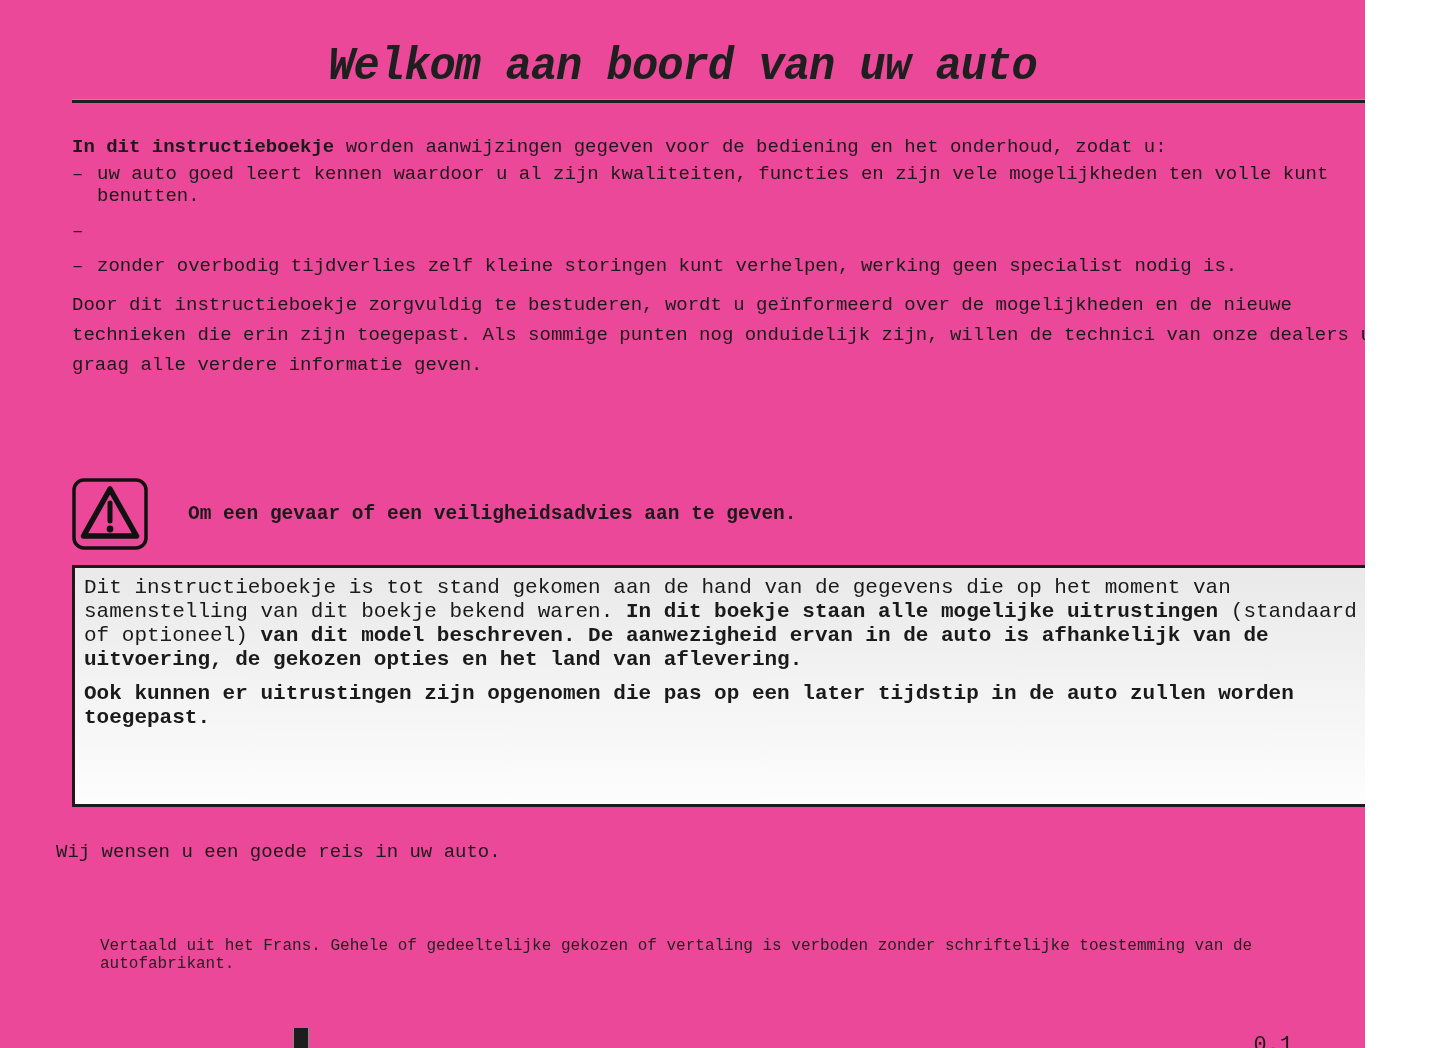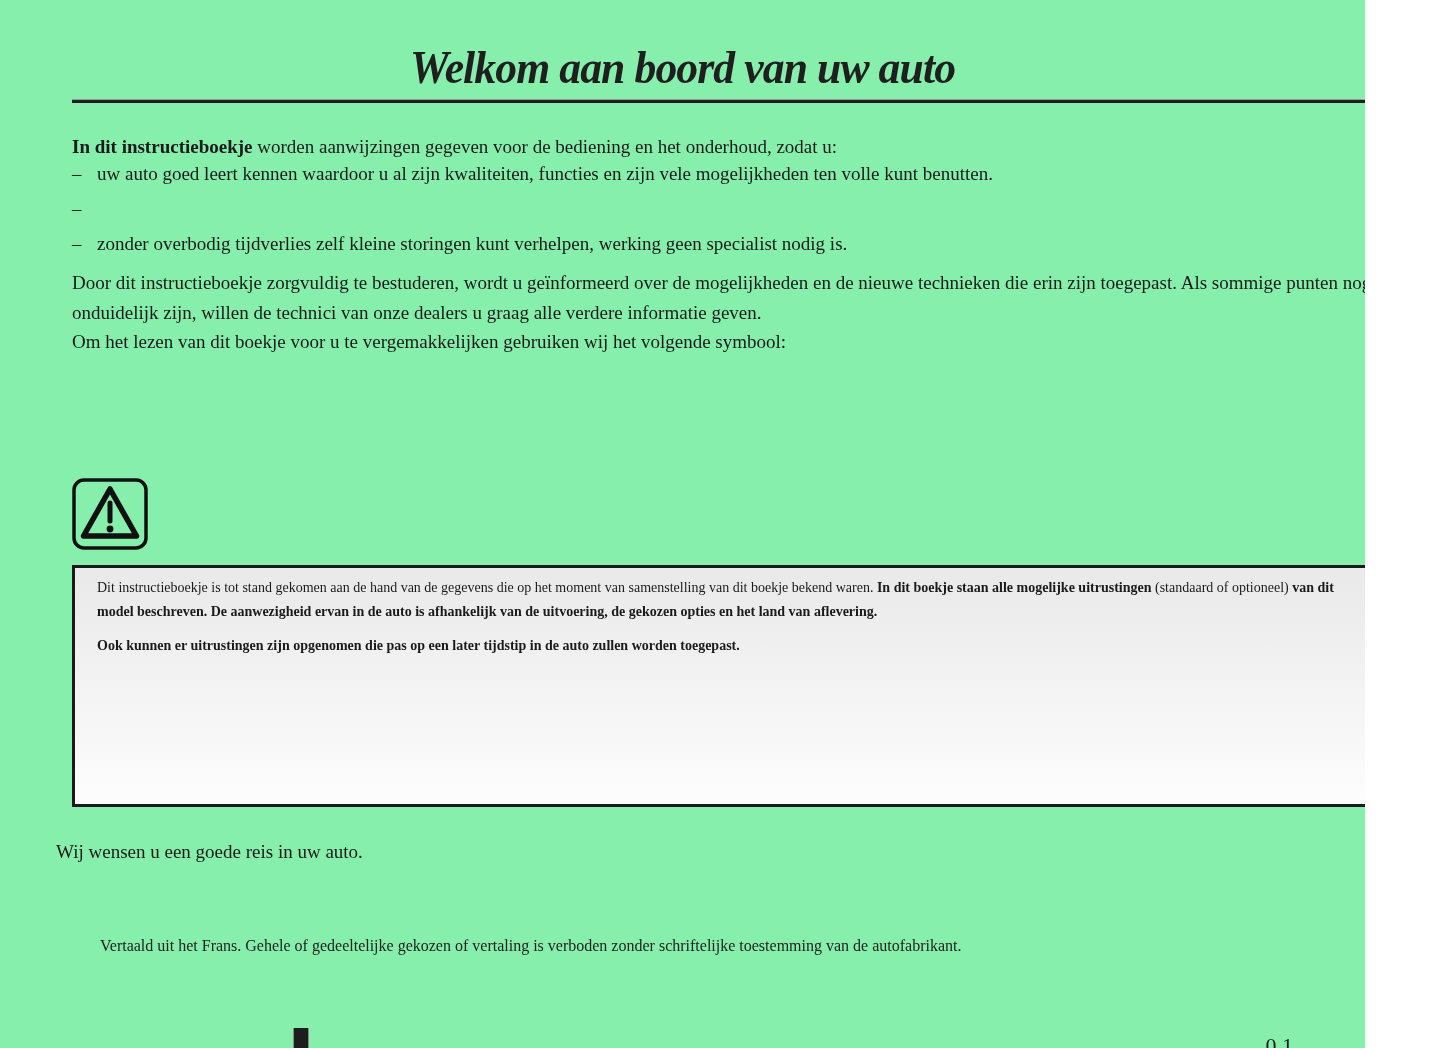--- a/index.html
+++ b/index.html
@@ -1,22 +1,22 @@
 <!DOCTYPE html>
 <html><head>
 <meta charset="utf-8">
 <style>
   * { margin: 0; padding: 0; box-sizing: border-box; }
   html, body { background: #ffffff; }
   .page {
     position: relative;
     width: 1365px;
     height: 1048px;
-    background: #86efac;
-    font-family: Liberation Serif, serif;
+    background: #ec4899;
+    font-family: Liberation Mono, monospace;
     color: #1a1a1a;
     overflow: hidden;
   }
   .title {
     position: absolute;
     top: 40px;
     left: 0;
     width: 100%;
     text-align: center;
     font-size: 47px;
@@ -73,22 +73,22 @@
   }
   .warning-svg { display: block; }
   .notice-box {
     position: absolute;
     top: 565px;
     left: 72px;
     width: 1301px;
     height: 242px;
     border: 3px solid #1b1b1b;
     background: linear-gradient(#e9e9e9, #fdfdfd);
-    padding: 8px 22px;
-    font-size: 14px;
+    padding: 8px 9px;
+    font-size: 21px;
     line-height: 24px;
   }
   .notice-box p.np1 { margin-bottom: 10px; }
   .notice-box p.np2 { font-weight: bold; }
   .closing {
     position: absolute;
     top: 841px;
     left: 56px;
     font-size: 19px;
   }
@@ -134,32 +134,32 @@
     </div>
     <div class="bullet">
       <span class="dash">–</span>
     </div>
     <div class="bullet">
       <span class="dash">–</span>
       <span>zonder overbodig tijdverlies zelf kleine storingen kunt verhelpen, werking geen specialist nodig is.</span>
     </div>
 
     <p class="para1">Door dit instructieboekje zorgvuldig te bestuderen, wordt u geïnformeerd over de mogelijkheden en de nieuwe technieken die erin zijn toegepast. Als sommige punten nog onduidelijk zijn, willen de technici van onze dealers u graag alle verdere informatie geven.</p>
-    <p class="para2">Om het lezen van dit boekje voor u te vergemakkelijken gebruiken wij het volgende symbool:</p>
   </div>
 
   <div class="symbol-row">
     <span>
       <svg class="warning-svg" width="76" height="72" viewBox="0 0 76 72" xmlns="http://www.w3.org/2000/svg">
         <rect x="2" y="2" width="72" height="68" rx="10" ry="10" fill="none" stroke="#111" stroke-width="3.5"></rect>
         <path d="M38 11 L64.5 58 L11.5 58 Z" fill="none" stroke="#111" stroke-width="5.5" stroke-linejoin="round"></path>
         <line x1="38" y1="25" x2="38" y2="43" stroke="#111" stroke-width="5" stroke-linecap="round"></line>
         <circle cx="38" cy="51" r="3.4" fill="#111"></circle>
       </svg>
     </span>
+    <span class="caption">Om een gevaar of een veiligheidsadvies aan te geven.</span>
   </div>
 
   <div class="notice-box">
     <p class="np1"><span>Dit instructieboekje is tot stand gekomen aan de hand van de gegevens die op het moment van samenstelling van dit boekje bekend waren. </span><b>In dit boekje staan alle mogelijke uitrustingen</b><span> (standaard of optioneel) </span><b>van dit model beschreven. De aanwezigheid ervan in de auto is afhankelijk van de uitvoering, de gekozen opties en het land van aflevering.</b></p>
     <p class="np2">Ook kunnen er uitrustingen zijn opgenomen die pas op een later tijdstip in de auto zullen worden toegepast.</p>
   </div>
 
   <p class="closing">Wij wensen u een goede reis in uw auto.</p>
 
   <p class="copyright">Vertaald uit het Frans. Gehele of gedeeltelijke gekozen of vertaling is verboden zonder schriftelijke toestemming van de autofabrikant.</p>

